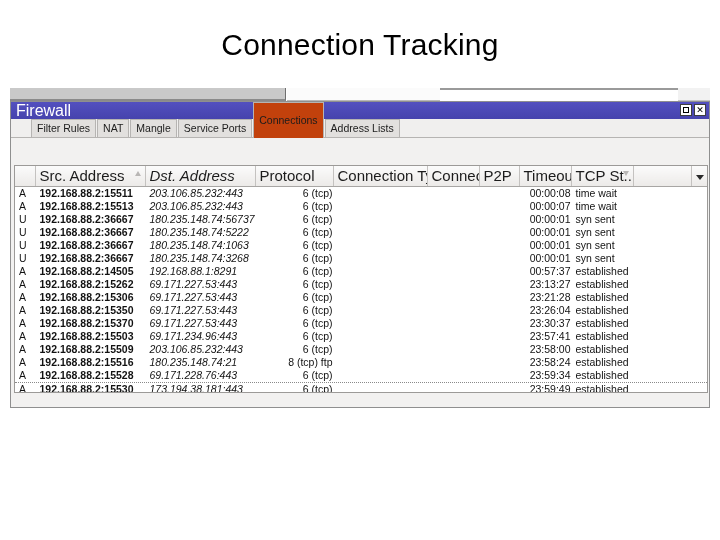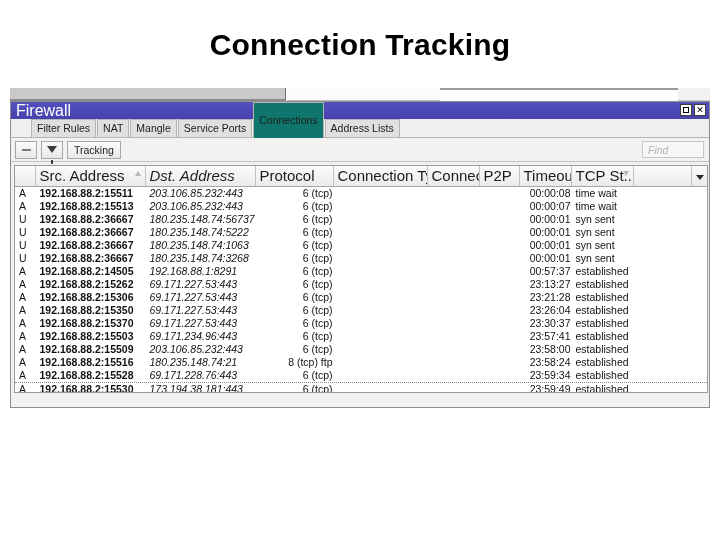--- a/index.html
+++ b/index.html
@@ -16,21 +16,21 @@
   }
 
   
   .slide-title {
     position: absolute;
     left: 0;
     top: 28px;
     width: 720px;
     text-align: center;
     font-size: 30px;
-    font-weight: 700;
+    font-weight: 400;
     color: #000000;
     letter-spacing: 0.2px;
   }
 
   
   .shot {
     position: absolute;
     left: 10px;
     top: 88px;
     width: 700px;
@@ -128,21 +128,21 @@
     border-bottom: none;
     padding: 3px 5px 4px 5px;
     margin-right: 1px;
     box-sizing: border-box;
     height: 18px;
     display: flex;
     align-items: center;
     white-space: nowrap;
   }
   .tab.active {
-    background: #0f766e;
+    background: #c2410c;
     border-color: #b6b4b2;
     height: 36px;
     position: relative;
     z-index: 3;
     margin-bottom: -1px;
   }
 
   
   .toolbar {
     position: relative;
@@ -338,34 +338,20 @@
           <span>Service Ports</span>
         </div>
       <div class="tab active">
           <span>Connections</span>
         </div>
       <div class="tab">
           <span>Address Lists</span>
         </div>
     </div>
 
-    <div class="toolbar">
-      <div class="tb-btn icon-only">
-        <span class="minus-glyph"></span>
-      </div>
-      <div class="tb-btn icon-only">
-        <span class="funnel"></span>
-      </div>
-      <div class="tb-btn">
-        <span>Tracking</span>
-      </div>
-      <div class="find-box">
-        <span>Find</span>
-      </div>
-    </div>
 
     <div class="grid-wrap">
       <table class="grid">
         <thead>
           <tr>
             <th class="col-flag"><span></span></th>
             <th class="col-src"><span>Src. Address</span><span class="sort-mark"><i class="sort-tri"></i></span></th>
             <th class="col-dst"><span>Dst. Address</span></th>
             <th class="col-proto"><span>Protocol</span></th>
             <th class="col-ctype"><span>Connection Type</span></th>

